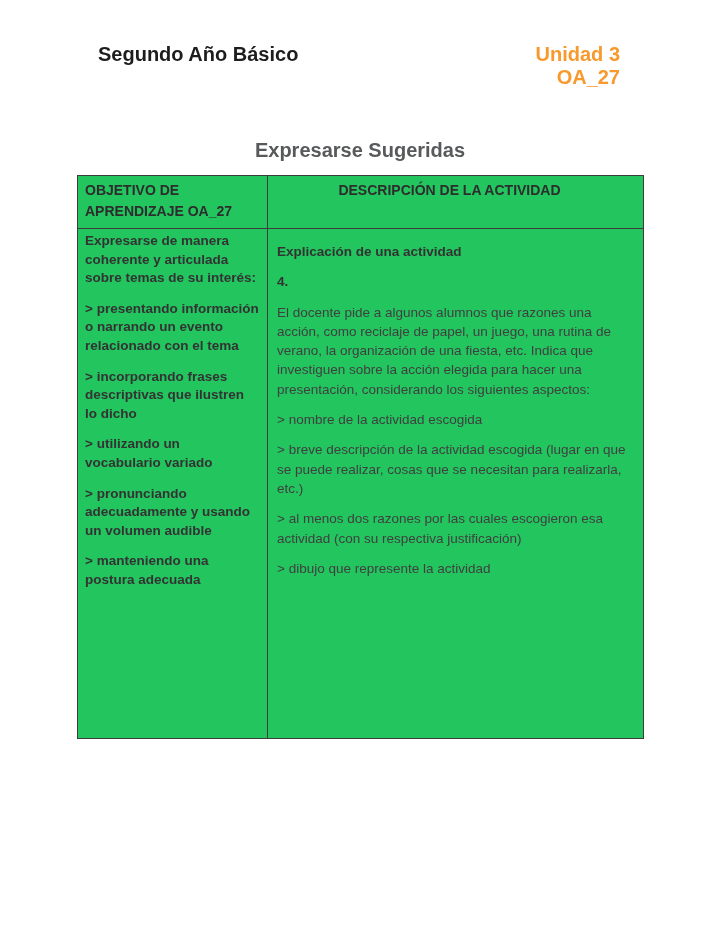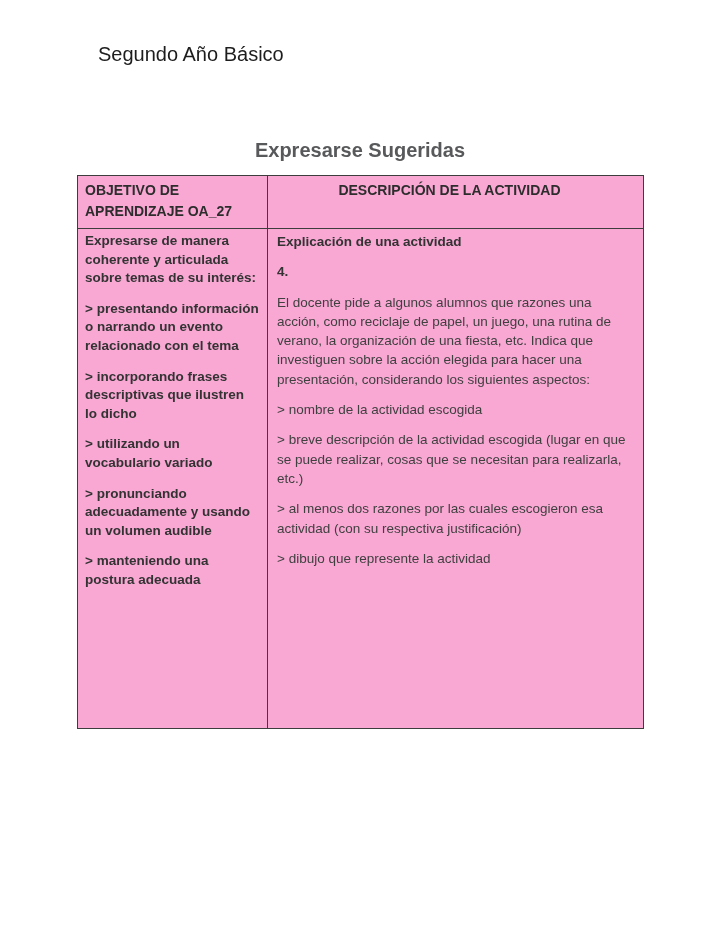--- a/index.html
+++ b/index.html
@@ -36,21 +36,21 @@
   .subject, .unit, .oa {
     color: #F7992D;
     font-size: 20px;
     font-weight: bold;
     line-height: 23px;
     white-space: nowrap;
   }
   .grade {
     color: #1d1d1d;
     font-size: 20px;
-    font-weight: normal;
+    font-weight: bold;
     line-height: 23px;
     white-space: nowrap;
   }
 
   
   .doc-title {
     position: absolute;
     top: 139px;
     left: 0;
     width: 720px;
@@ -67,21 +67,21 @@
     left: 77px;
     width: 566px;
     border-collapse: collapse;
     table-layout: fixed;
   }
   col.col1 { width: 190px; }
   col.col2 { width: 376px; }
   th, td {
     border: 1.5px solid #3d3d3d;
     vertical-align: top;
-    background: #f9a8d4;
+    background: #22c55e;
   }
   th {
     height: 48px;
     font-size: 14px;
     font-weight: bold;
     color: #2d2d2d;
     line-height: 21px;
   }
   .th-objective {
     text-align: left;
@@ -94,36 +94,40 @@
   td { height: 496px; }
   .td-objective {
     padding: 3px 8px 0 7px;
     font-size: 13.5px;
     font-weight: bold;
     color: #333333;
     line-height: 18.6px;
   }
   .td-objective p { margin: 0 0 12px 0; }
   .td-description {
-    padding: 3px 6px 0 9px;
+    padding: 13px 6px 0 9px;
     font-size: 13.5px;
     color: #404040;
     line-height: 19.3px;
   }
   .td-description p { margin: 0 0 11px 0; }
   .td-description p.b { font-weight: bold; color: #333333; }
 </style>
 </head>
 <body>
 
 <div class="page">
 
   <div class="header">
     <div class="header-left">
       <div class="grade">Segundo Año Básico</div>
+    </div>
+    <div class="header-right">
+      <div class="unit">Unidad 3</div>
+      <div class="oa">OA_27</div>
     </div>
   </div>
 
   <div class="doc-title">Expresarse Sugeridas</div>
 
   <table class="activities-table">
     <colgroup>
         <col class="col1">
         <col class="col2">
       </colgroup>

